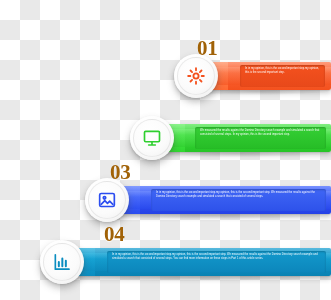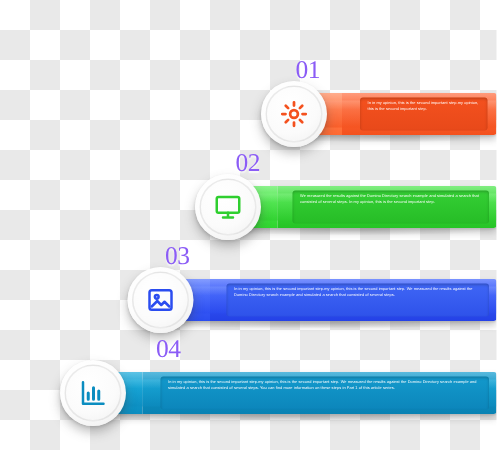--- a/index.html
+++ b/index.html
@@ -116,24 +116,24 @@
     width: 20px;
     height: 20px;
     display: block;
   }
   .badge .glyph svg { display: block; width: 20px; height: 20px; }
 
   
   .num {
     position: absolute;
     font-family: "Liberation Serif", serif;
-    font-weight: 400;
-    font-size: 17px;
+    font-weight: 700;
+    font-size: 21px;
     line-height: 1;
-    color: #8b5cf6;
+    color: #a16207;
     letter-spacing: -0.3px;
     text-shadow: 0 1px 1px rgba(255,255,255,0.8);
   }
 
   
   #step1 { left: 176px; top: 62px; }
   #step1 .bar    { width: 155px; }
   #step1 .plaque { left: 64px; width: 85px; }
   #step1 .badge  { left: -2px;  top: -8px; }
   #num1 { left: 197px; top: 38px; }
@@ -184,21 +184,20 @@
     <div class="badge">
       <span class="glyph">
         <svg viewBox="0 0 24 24" fill="none" stroke="#f4511e" stroke-width="2.2" stroke-linecap="round" stroke-linejoin="round">
           <circle cx="12" cy="12" r="3.1"></circle>
           <path d="M12 2.6v2.6M12 18.8v2.6M2.6 12h2.6M18.8 12h2.6M5.4 5.4l1.9 1.9M16.7 16.7l1.9 1.9M18.6 5.4l-1.9 1.9M7.3 16.7l-1.9 1.9"></path>
         </svg>
       </span>
     </div>
   </div>
 
-  <div class="num" id="num2">02</div>
   <div class="ground" style="left:143px; top:150px; width:185px;"></div>
   <div class="step" id="step2">
     <div class="bar">
       <div class="bar-light" style="background:linear-gradient(180deg,#5cee5c,#2fd62f);"></div>
       <div class="bar-dark" style="left:52px; background:linear-gradient(180deg,#4ce64c,#25c425);"></div>
       <div class="bar-band" style="background:linear-gradient(180deg,#6bf06b,#2ecc2e);"></div>
       <div class="bar-gloss"></div>
     </div>
     <div class="plaque" style="background:linear-gradient(180deg,#35cf35,#26bd26);">
       <p class="desc">We measured the results against the Domino Directory search example and simulated a search that consisted of several steps. In my opinion, this is the second important step.</p>

